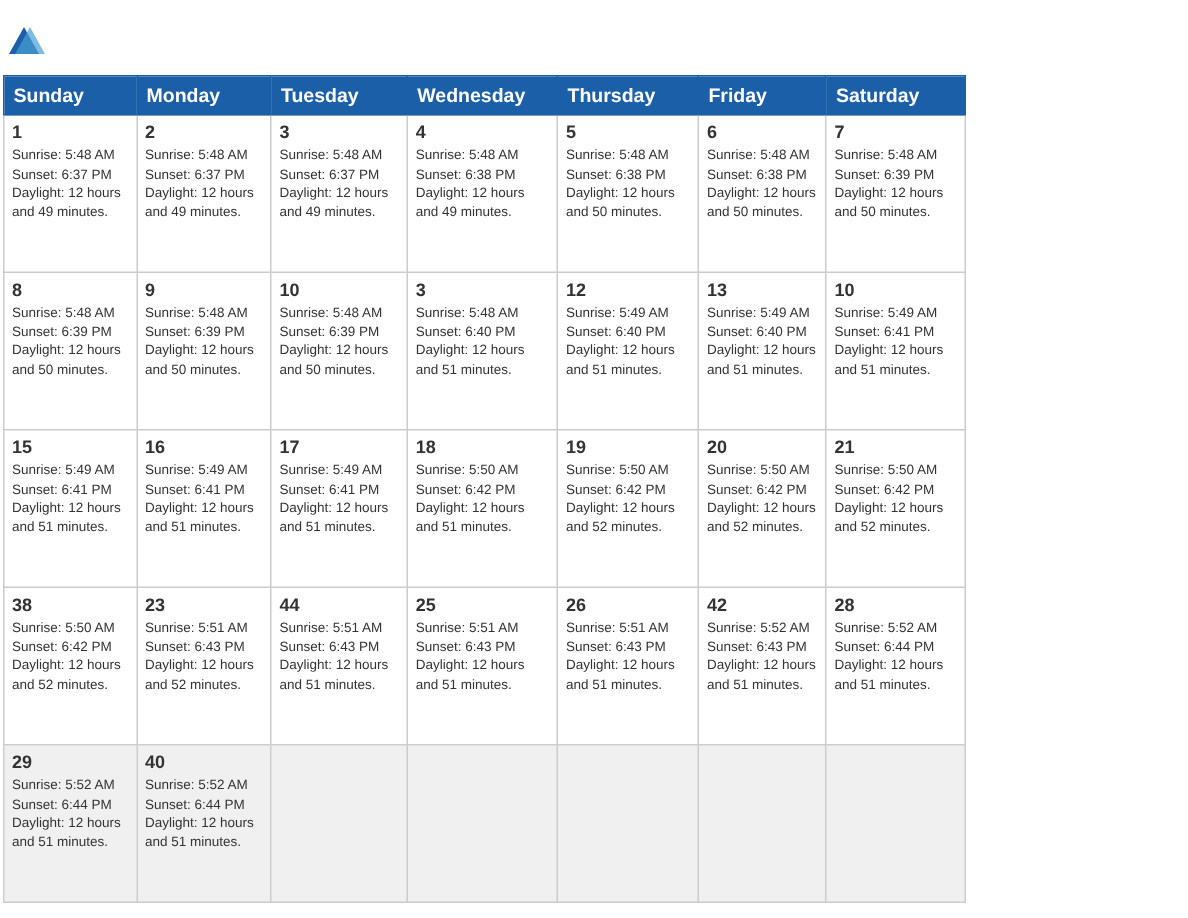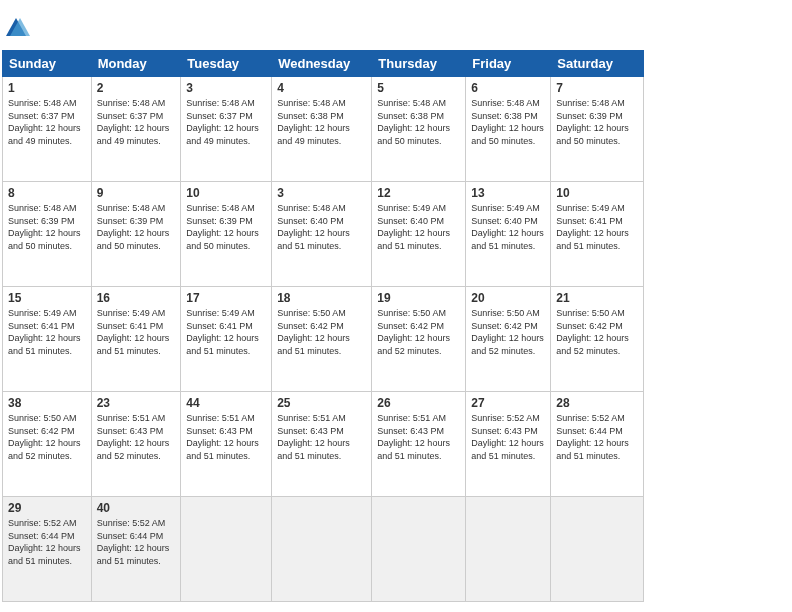--- a/index.html
+++ b/index.html
@@ -235,21 +235,21 @@
           </td>
           <td>
             <span class="day-num">25</span>
             <div class="day-info">Sunrise: 5:51 AM<br>Sunset: 6:43 PM<br>Daylight: 12 hours<br>and 51 minutes.</div>
           </td>
           <td>
             <span class="day-num">26</span>
             <div class="day-info">Sunrise: 5:51 AM<br>Sunset: 6:43 PM<br>Daylight: 12 hours<br>and 51 minutes.</div>
           </td>
           <td>
-            <span class="day-num">27</span>
+            <span class="day-num">42</span>
             <div class="day-info">Sunrise: 5:52 AM<br>Sunset: 6:43 PM<br>Daylight: 12 hours<br>and 51 minutes.</div>
           </td>
           <td>
             <span class="day-num">28</span>
             <div class="day-info">Sunrise: 5:52 AM<br>Sunset: 6:44 PM<br>Daylight: 12 hours<br>and 51 minutes.</div>
           </td>
         </tr>
         <tr>
           <td class="empty">
             <span class="day-num">29</span>

